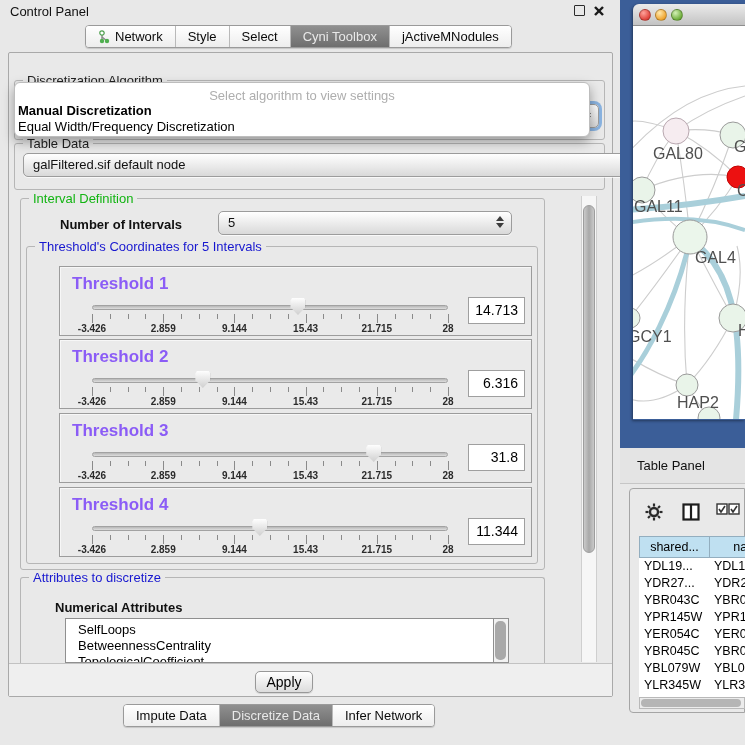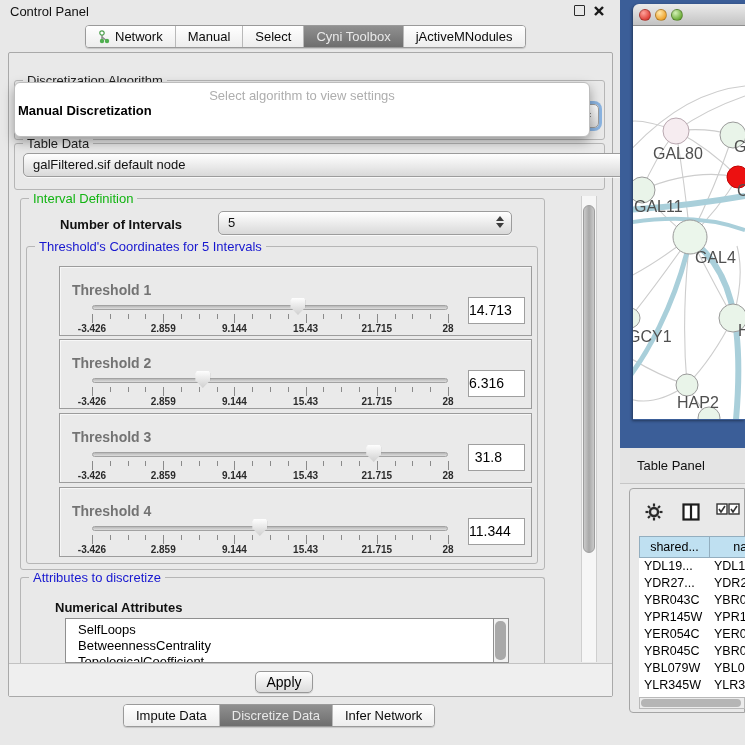--- a/index.html
+++ b/index.html
@@ -38,29 +38,29 @@
   .popup .hint { text-align:center; color:#aeaeae; font-size:13px; line-height:15px; }
   .popup .opt { font-size:13px; line-height:16px; padding-left:3px; color:#000; }
   .popup .opt.bold { font-weight:bold; }
 
   
   .vscroll-track { position:absolute; left:581px; top:196px; width:16px; height:466px; background:#f6f6f6; border-left:1px solid #cfcfcf; border-right:1px solid #cfcfcf; }
   .vscroll-thumb { position:absolute; left:583px; top:205px; width:12px; height:348px; border-radius:6px; background:linear-gradient(90deg,#cacaca,#a8a8a8 50%,#cacaca); border:1px solid #9d9d9d; }
 
   
   .thPanel { position:absolute; left:32px; width:473px; height:70px; background:#eaeaea; border:1px solid #9c9c9c; box-shadow:inset 1px 1px 0 #f7f7f7; }
-  .thLabel { position:absolute; left:12px; top:15px; font-size:14px; font-weight:bold; color:#737373; }
+  .thLabel { position:absolute; left:12px; top:7px; font-size:17px; font-weight:bold; color:#8b5cf6; }
   .track { position:absolute; left:32px; top:38px; width:356px; height:5px; border:1px solid #a2a2a2; border-radius:3px; background:linear-gradient(#b7b7b7,#dedede); }
   .thumb { position:absolute; top:31px; width:15px; height:17px; margin-left:-7px; background:linear-gradient(#fefefe,#cfcfcf); clip-path:polygon(10% 0,90% 0,100% 15%,100% 55%,50% 100%,0 55%,0 15%); filter:drop-shadow(0 0 1px #8a8a8a); }
   .ticks { position:absolute; left:32px; top:47px; width:356px; height:10px; }
   .tick { position:absolute; top:0; width:1px; height:5px; background:#8a8a8a; }
   .tick.major { height:9px; }
   .ticklabels { position:absolute; left:32px; top:56px; width:356px; height:12px; }
   .ticklabel { position:absolute; transform:translateX(-50%); font-size:10px; font-weight:bold; color:#2b2b2b; white-space:nowrap; }
-  .valueBox { position:absolute; left:408px; top:30px; width:57px; height:27px; background:#fff; border:1px solid #9f9f9f; font-size:14px; line-height:25px; text-align:right; padding-right:22px; color:#000; }
+  .valueBox { position:absolute; left:408px; top:30px; width:57px; height:27px; background:#fff; border:1px solid #9f9f9f; font-size:14px; line-height:25px; text-align:right; padding-right:6px; color:#000; }
 
   
   .attrTitle { position:absolute; left:55px; top:600px; font-size:13px; font-weight:bold; color:#111; }
   .list { position:absolute; left:65px; top:618px; width:443px; height:45px; background:#fff; border:1px solid #8f8f8f; overflow:hidden; padding:3px 0 0 12px; }
   .list .item { font-size:13px; line-height:16px; color:#000; }
   .list-scroll { position:absolute; left:493px; top:618px; width:16px; height:45px; background:#f2f2f2; border:1px solid #8f8f8f; }
   .list-thumb { position:absolute; left:495px; top:621px; width:11px; height:39px; border-radius:5px; background:#a9a9a9; }
 
   .bottomStrip { position:absolute; left:9px; top:663px; width:603px; height:33px; background:#efefef; border-top:1px solid #c2c2c2; }
   .applyBtn { position:absolute; left:255px; top:671px; width:58px; height:22px; border:1px solid #989898; border-radius:5px; background:linear-gradient(#ffffff,#dcdcdc); font-size:14px; text-align:center; line-height:20px; color:#000; box-shadow:0 1px 1px rgba(0,0,0,.12); }
@@ -108,21 +108,21 @@
         <svg width="12" height="14" viewBox="0 0 12 14">
           <line x1="4" y1="3" x2="4" y2="11" stroke="#8a8a8a" stroke-width="1.4"></line>
           <line x1="4" y1="7" x2="9" y2="11" stroke="#8a8a8a" stroke-width="1.4"></line>
           <circle cx="4" cy="3" r="2.2" fill="#fff" stroke="#4c9e4c" stroke-width="1.2"></circle>
           <circle cx="4" cy="11" r="2.2" fill="#4faf4f"></circle>
           <circle cx="9" cy="11" r="2.2" fill="#4faf4f"></circle>
         </svg>
         <span>Network</span>
       </div>
       <div class="tab">
-        <span>Manual</span>
+        <span>Style</span>
       </div>
       <div class="tab">
         <span>Select</span>
       </div>
       <div class="tab selected">
         <span>Cyni Toolbox</span>
       </div>
       <div class="tab">
         <span>jActiveMNodules</span>
       </div>
@@ -340,20 +340,21 @@
         <span>Discretize Data</span>
       </div>
       <div class="tab">
         <span>Infer Network</span>
       </div>
     </div>
 
   <div class="popup" id="popup">
     <div class="hint">Select algorithm to view settings</div>
   <div class="opt bold">Manual Discretization</div>
+      <div class="opt">Equal Width/Frequency Discretization</div>
     </div>
 
   <div class="desktop"></div>
   <div class="macwin">
     <div class="mtitle">
       <span class="light red"></span>
       <span class="light yellow"></span>
       <span class="light green"></span>
     </div>
     <svg class="netcanvas" id="netsvg" viewBox="0 0 112 393">

